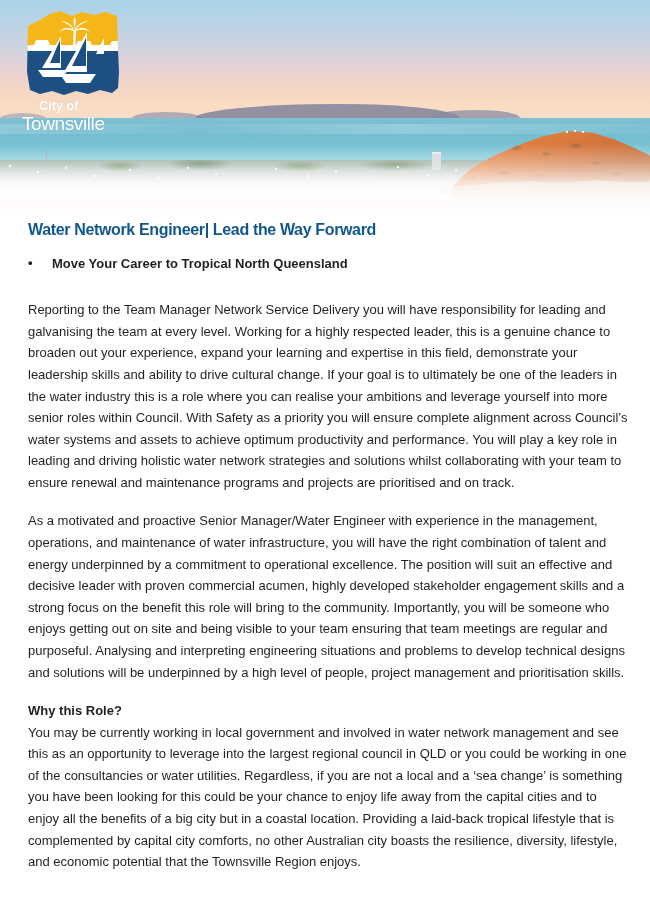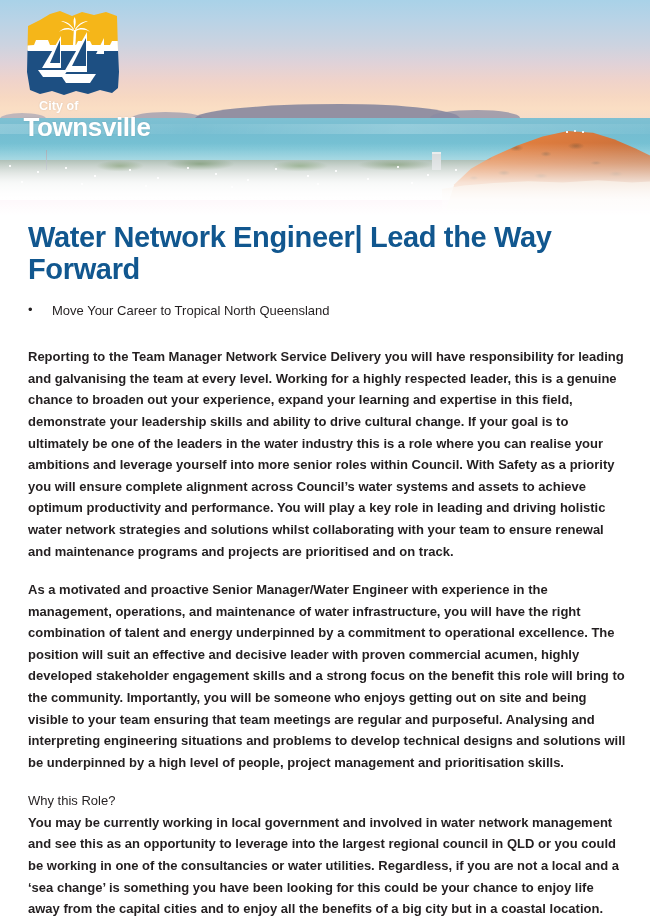--- a/index.html
+++ b/index.html
@@ -248,45 +248,44 @@
     display: block;
     font-size: 12.5px;
     font-weight: 700;
     letter-spacing: .1px;
     margin-left: 17px;
     margin-bottom: 1px;
     text-shadow: 0 0 2px rgba(0,0,0,.12);
   }
   .logo-townsville {
     display: block;
-    font-size: 26px;
-    font-weight: 700;
+    font-size: 19px;
+    font-weight: 400;
     letter-spacing: -.4px;
     text-shadow: 0 0 2px rgba(0,0,0,.12);
-    text-align: center;
   }
 
   
   .content {
     position: absolute;
     left: 0; top: 215px;
     width: 650px;
     padding: 0 22px 0 28px;
   }
 
   .job-title {
     color: #11578f;
-    font-size: 29px;
+    font-size: 16px;
     font-weight: 700;
     letter-spacing: -.35px;
     line-height: 1.12;
     margin: 6px 0 14px 0;
   }
 
-  .bullets { list-style: none; margin: 0 0 24px 0; padding: 0; }
+  .bullets { list-style: none; margin: 0 0 24px 0; padding: 0; font-weight: bold; }
   .bullet {
     position: relative;
     font-size: 13px;
     color: #231f20;
     line-height: 1.72;
     padding-left: 24px;
   }
   .bullet::before {
     content: "\2022";
     position: absolute;
@@ -294,27 +293,26 @@
     font-size: 13px;
     color: #231f20;
   }
 
   .para {
     font-size: 13px;
     color: #231f20;
     line-height: 1.66;
     margin-bottom: 17px;
     text-align: left;
-    font-weight: bold;
   }
   .para:last-child { margin-bottom: 0; }
 
   .subhead {
     font-size: 13px;
-    font-weight: 400;
+    font-weight: 700;
     color: #231f20;
     line-height: 1.66;
     margin-bottom: 0;
   }
   .tight { margin-bottom: 17px; }
 </style>
 </head>
 <body>
 
 <div class="page">

